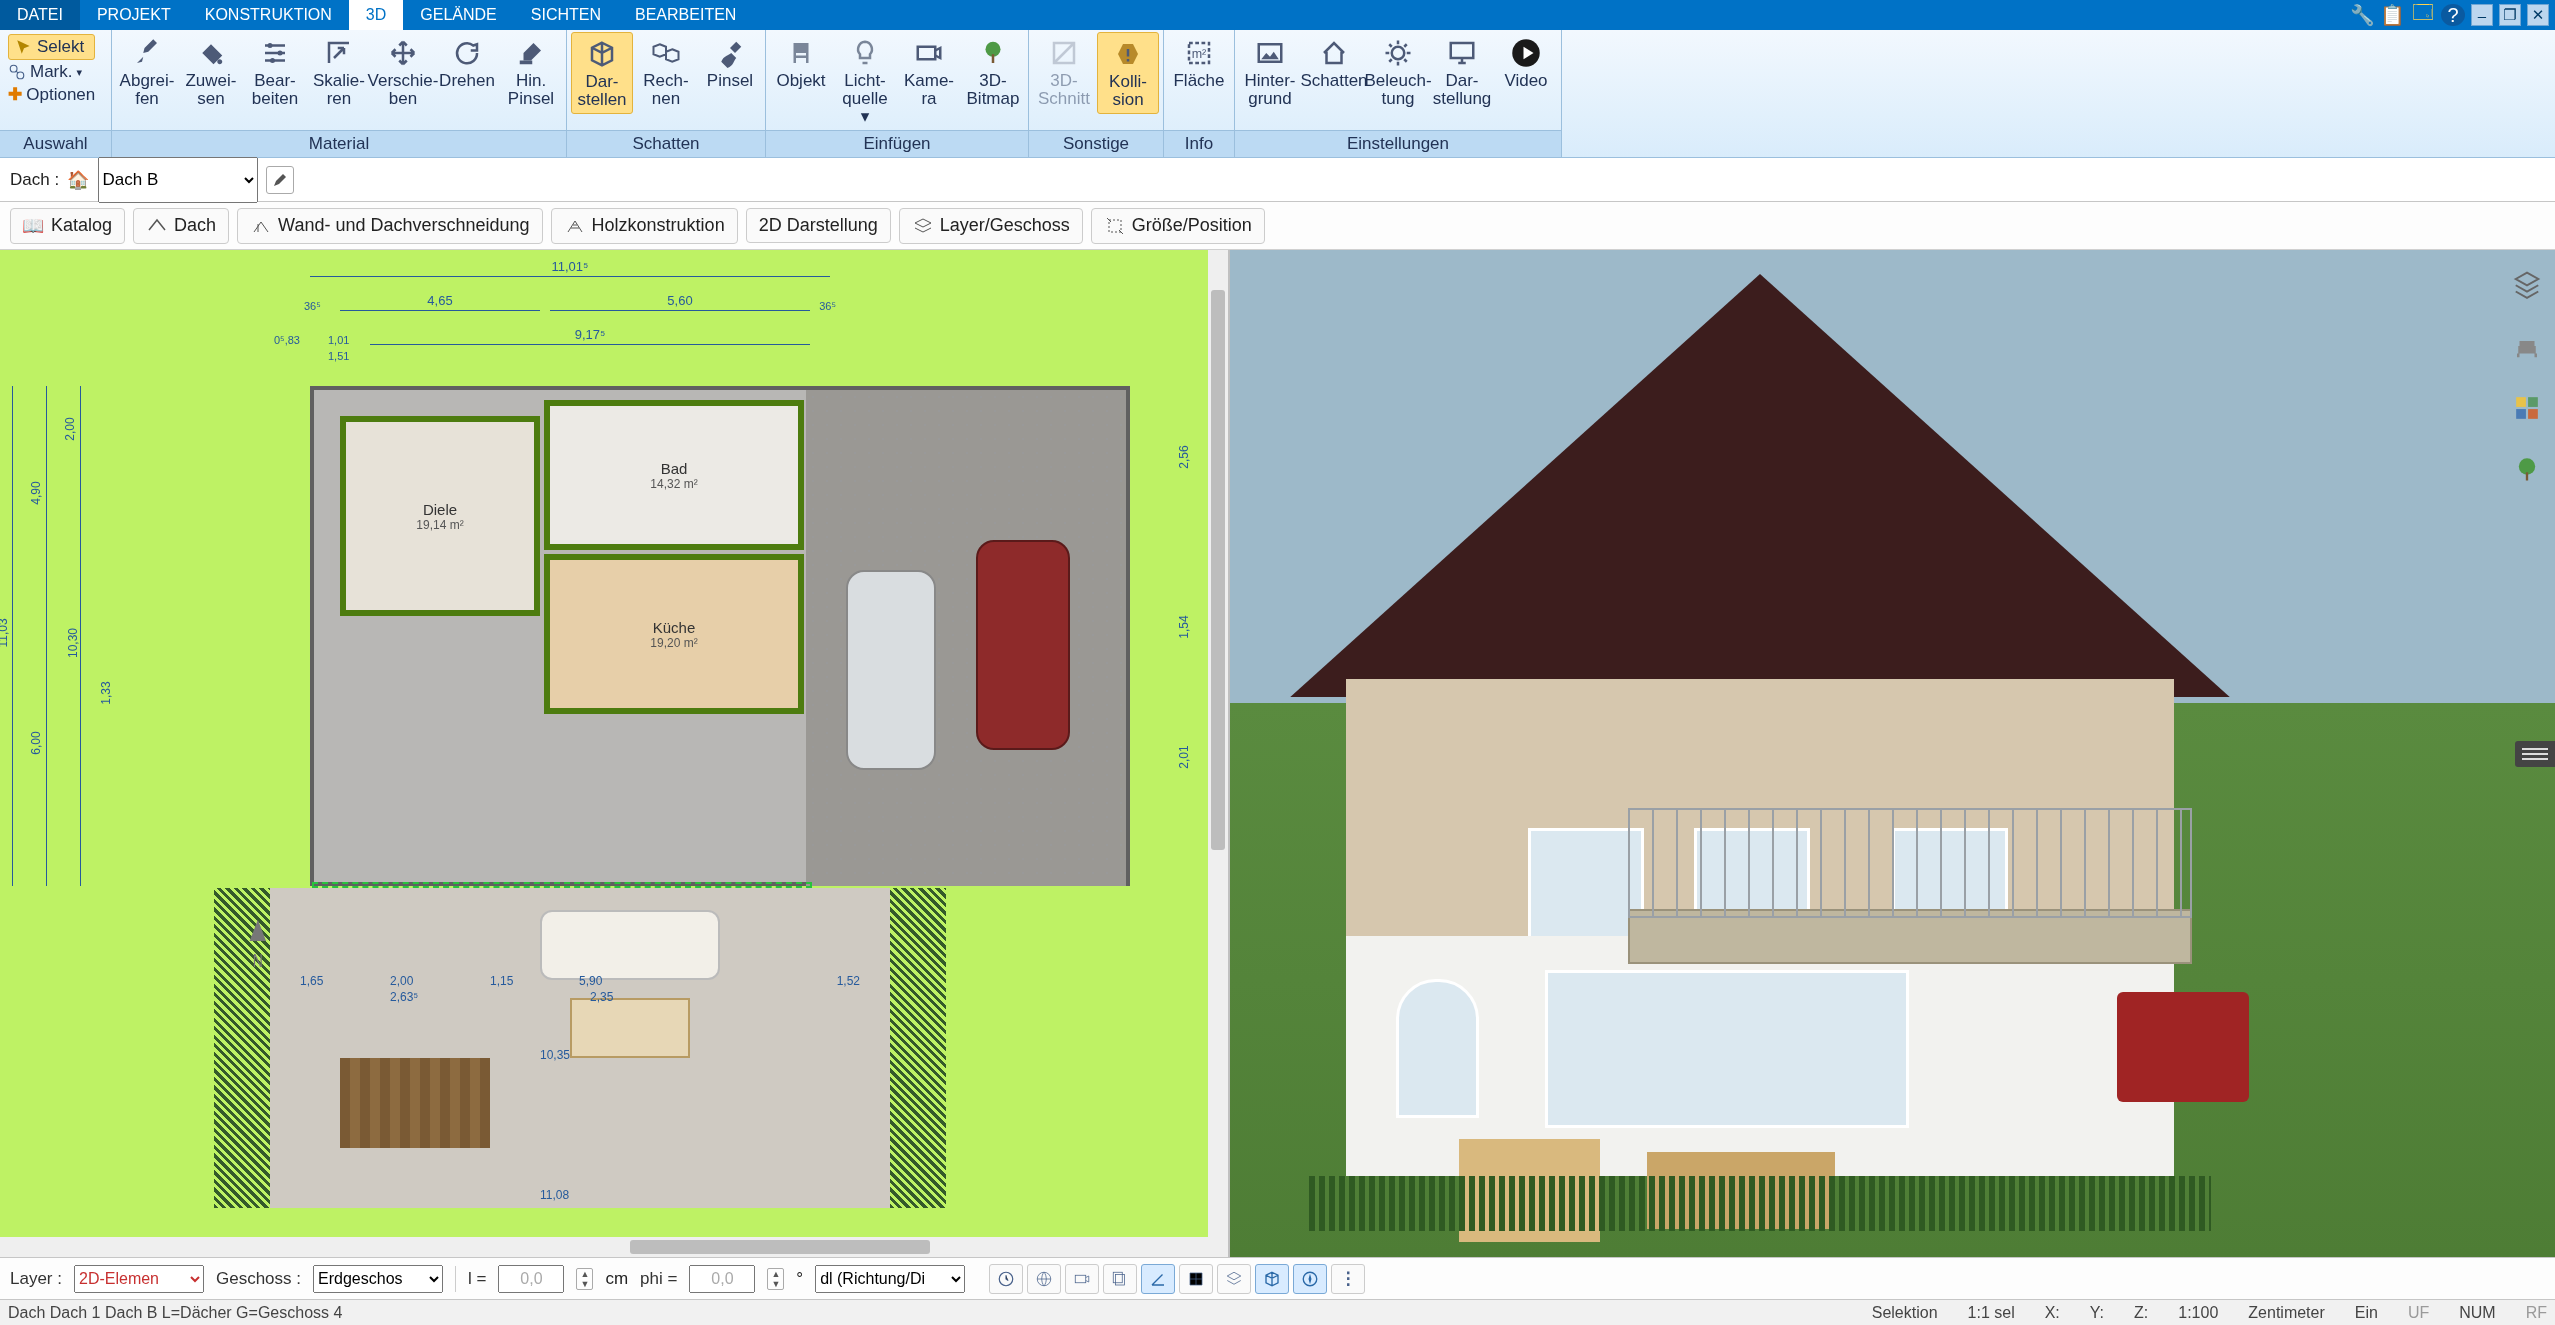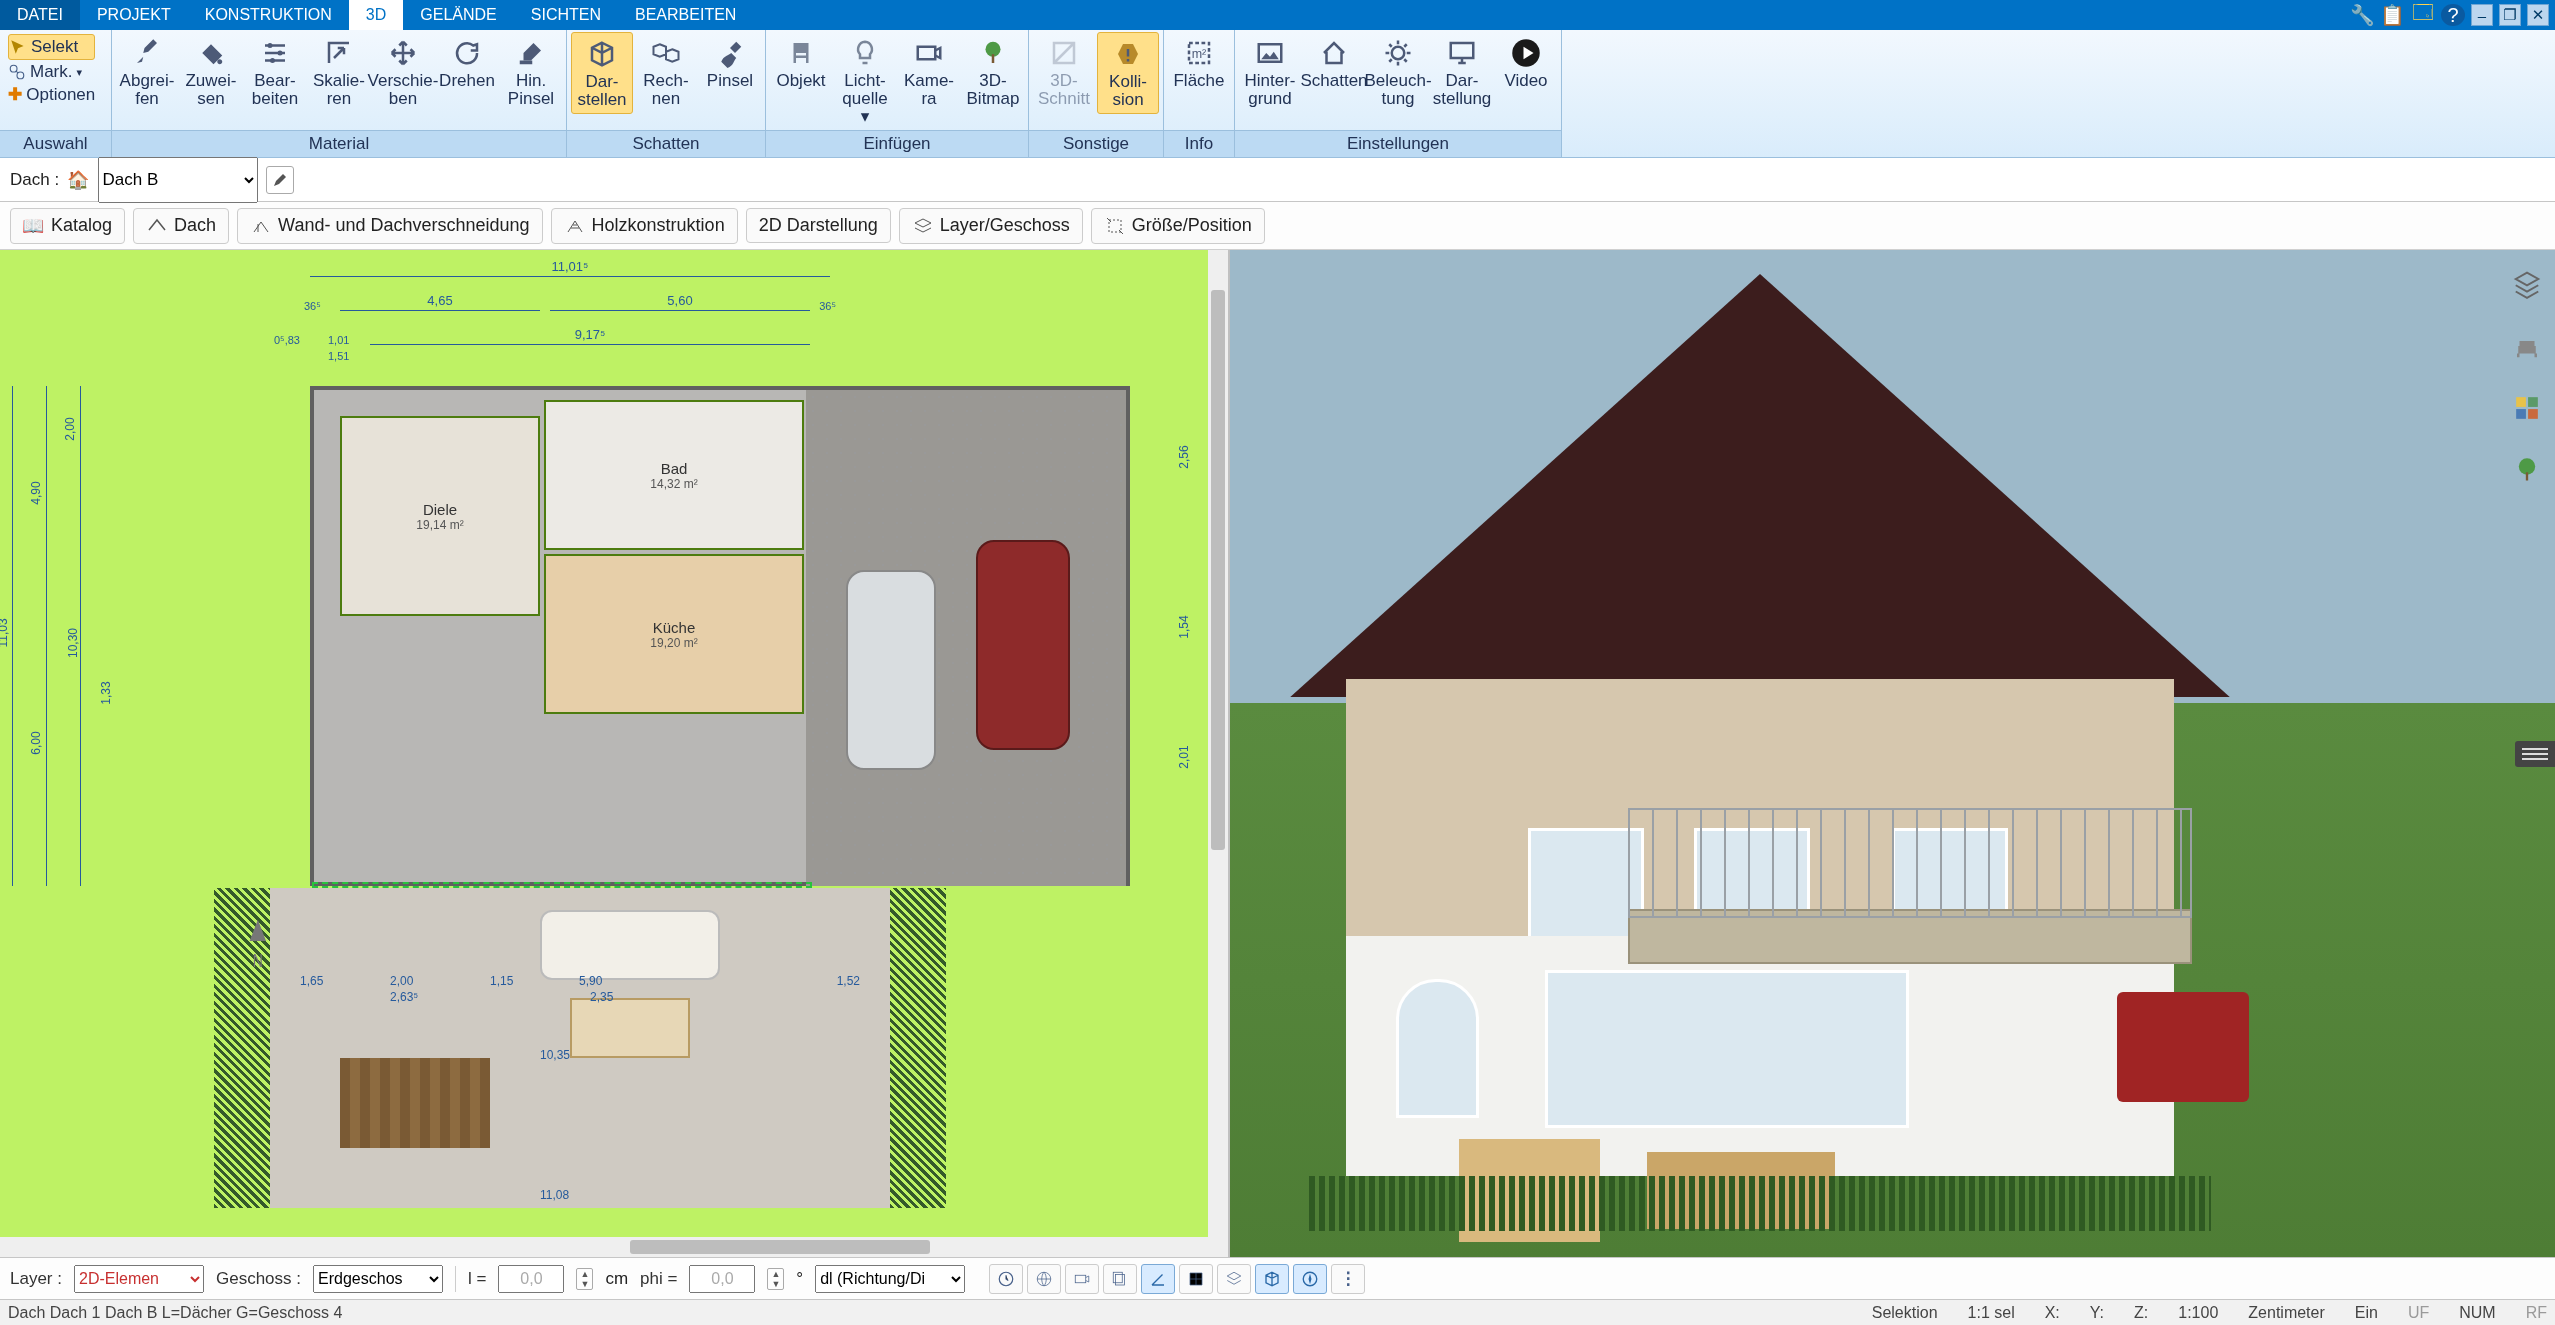--- a/index.html
+++ b/index.html
@@ -57,21 +57,21 @@
 
 .hscroll { position:absolute; left:0; bottom:0; height:20px; width:100%; background:#efefef; display:flex; align-items:center;}
 .hscroll .thumb{ position:absolute; height:14px; background:#bdbdbd; border-radius:3px;}
 
 
 .plan { position:absolute; left:100px; top:26px; width:1030px; height:920px; font-size:13px; color:#333; }
 .dim-top { position:absolute; left:210px; top:0; width:520px; height:80px; }
 .dim-top .d { position:absolute; border-top:1px solid #265a9c; height:12px; }
 .dim-top .d span{position:absolute; top:-18px; left:50%; transform:translateX(-50%); font-size:13px; color:#265a9c; white-space:nowrap;}
 .slab { position:absolute; left:210px; top:110px; width:820px; height:500px; background:#b8b7b5; border:4px solid #606060; }
-.room { position:absolute; background:#e7e2d8; border:2px solid #4d7c0f; display:flex; flex-direction:column; align-items:center; justify-content:center; font-size:15px; color:#333;}
+.room { position:absolute; background:#e7e2d8; border:6px solid #4d7c0f; display:flex; flex-direction:column; align-items:center; justify-content:center; font-size:15px; color:#333;}
 .room small{font-size:12px; color:#555;}
 .hex { background-image: radial-gradient(#999 1px, transparent 1px); background-size:14px 14px; }
 .terrace { position:absolute; left:170px; top:612px; width:620px; height:320px; background:#cfcac2; }
 .grassL,.grassR{position:absolute;top:612px;width:56px;height:320px;background:repeating-linear-gradient(45deg,#345a2a 0 3px,transparent 3px 6px);}
 .grassL{left:114px;} .grassR{left:790px;}
 .compass { position:absolute; left:144px; top:640px; color:#777; font-size:28px; transform:scaleY(1.3); }
 
 
 .bottombar { height: 42px; border-top: 1px solid #c6c6c6; display: flex; align-items: center; gap: 12px; padding: 0 10px; background: #fdfdfd; font-size: 17px; }
 .bottombar label { color:#333; }
@@ -111,21 +111,21 @@
     <span>❐</span>
     <span>✕</span>
   </div>
 </div>
 
 <div class="ribbon" style="height:128px;">
 
   <div class="rgroup" style="width:112px;">
     <div class="btns">
       <div class="sidecol">
-        <div class="srow" style="background:#ffe08a;border:1px solid #e3b33d;padding:2px 0;border-radius:3px;">
+        <div class="srow" style="background:#ffe08a;border:1px solid #e3b33d;padding:2px 6px;border-radius:3px;">
           <svg class="mini" viewBox="0 0 16 16">
               <path fill="#b38600" d="M2 2l4 12 2-5 5-2z"></path>
             </svg>
           <span>Selekt</span>
         </div>
         <div class="srow">
           <svg class="mini" viewBox="0 0 16 16">
               <circle cx="5" cy="5" r="3" fill="none" stroke="#47608a"></circle>
               <circle cx="11" cy="11" r="3" fill="none" stroke="#47608a"></circle>
               <line x1="7" y1="7" x2="9" y2="9" stroke="#47608a"></line>

